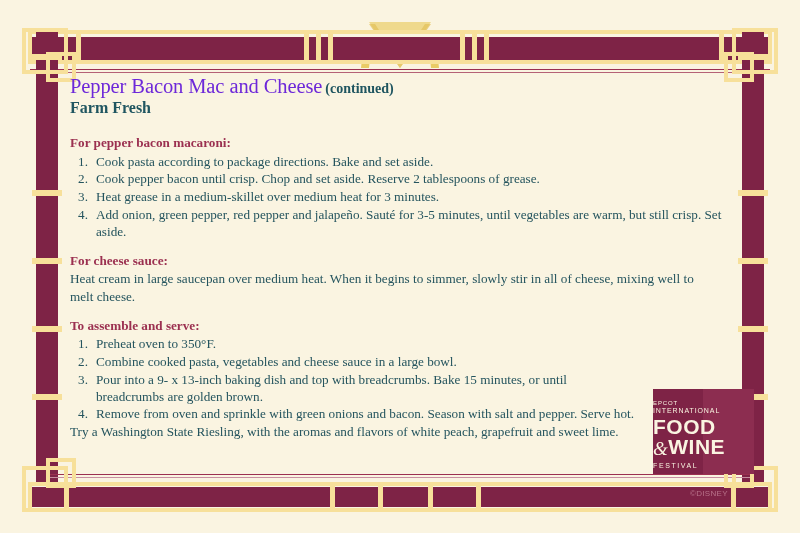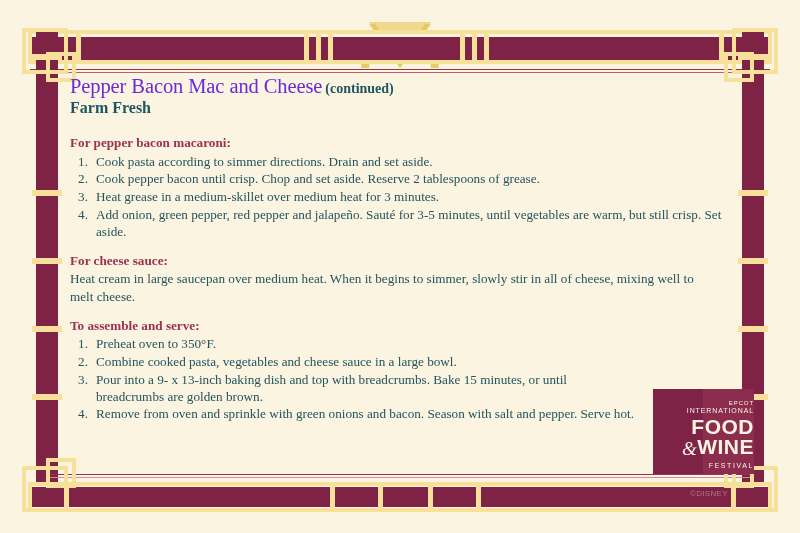--- a/index.html
+++ b/index.html
@@ -266,21 +266,21 @@
   .logo-box .shade {
     position: absolute;
     left: 50px; top: 0;
     width: 51px; height: 85px;
     background: #8C2D50;
   }
   .logo-inner {
     position: absolute;
     left: 0; top: 0;
     width: 101px; height: 75px;
-    text-align: right;
+    text-align: left;
     color: #FAF4E1;
     font-family: "Liberation Sans", sans-serif;
   }
   .logo-epcot {
     font-size: 6px;
     letter-spacing: 0.9px;
     margin-top: 10px;
     line-height: 1.35;
   }
   .logo-intl {
@@ -408,21 +408,21 @@
 
     <div class="title-line">
       <span class="title-main">Pepper Bacon Mac and Cheese</span><span class="title-cont">(continued)</span>
     </div>
     <div class="subtitle">Farm Fresh</div>
 
     <div class="sec-head">For pepper bacon macaroni:</div>
     <ol class="steps">
       <li>
         <span class="num">1.</span>
-        <span>Cook pasta according to simmer directions. Drain and set aside.</span>
+        <span>Cook pasta according to package directions. Bake and set aside.</span>
       </li>
       <li>
         <span class="num">2.</span>
         <span>Cook pepper bacon until crisp. Chop and set aside. Reserve 2 tablespoons of grease.</span>
       </li>
       <li>
         <span class="num">3.</span>
         <span>Heat grease in a medium-skillet over medium heat for 3 minutes.</span>
       </li>
       <li class="wide">
@@ -447,20 +447,21 @@
       <li style="max-width:520px">
         <span class="num">3.</span>
         <span>Pour into a 9- x 13-inch baking dish and top with breadcrumbs. Bake 15 minutes, or until breadcrumbs are golden brown.</span>
       </li>
       <li style="max-width:580px">
         <span class="num">4.</span>
         <span>Remove from oven and sprinkle with green onions and bacon. Season with salt and pepper. Serve hot.</span>
       </li>
     </ol>
 
+    <p class="para" style="max-width:555px">Try a Washington State Riesling, with the aromas and flavors of white peach, grapefruit and sweet lime.</p>
 
   </div>
 
   <div class="logo-box">
     <div class="shade"></div>
     <div class="logo-inner">
       <div class="logo-epcot">EPCOT</div>
       <div class="logo-intl">INTERNATIONAL</div>
       <div class="logo-food">FOOD</div>
       <div class="logo-wine"><span class="logo-amp">&amp;</span><span>WINE</span></div>

